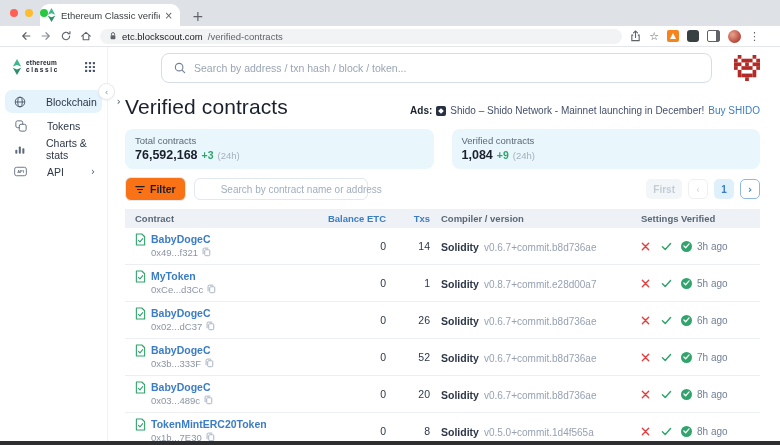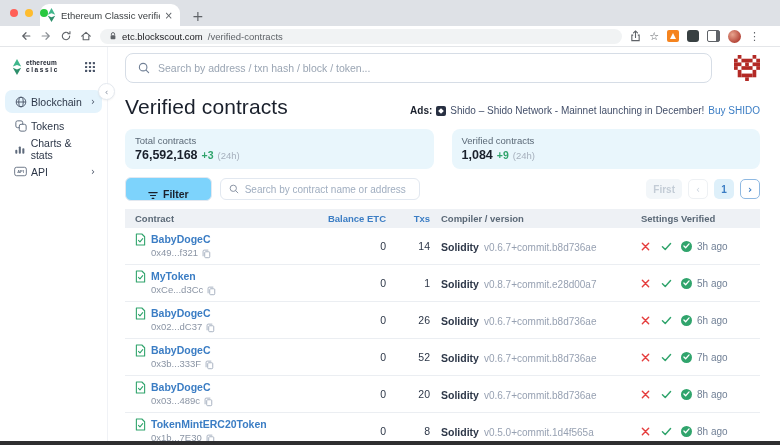--- a/index.html
+++ b/index.html
@@ -42,31 +42,31 @@
            padding-top:12px;position:relative;}
   .logo-row{display:flex;align-items:center;justify-content:space-between;padding:0 12px 0 12px;}
   .logo-lockup{display:flex;align-items:center;gap:4px;}
   .logo-text{line-height:1.05;}
   .logo-l1{font-size:6.5px;color:#1a202c;font-weight:700;letter-spacing:.2px;}
   .logo-l2{font-size:6.5px;color:#1a202c;font-weight:700;letter-spacing:1.6px;}
   .collapse-btn{position:absolute;right:-8px;top:36px;width:15px;height:15px;border-radius:50%;
                 background:#fff;border:1px solid #e4e9ef;display:flex;align-items:center;
                 justify-content:center;font-size:9px;color:#8a94a4;box-shadow:0 1px 2px rgba(0,0,0,.05);}
   .nav{margin-top:15px;}
-  .nav-item{height:21px;display:flex;align-items:center;gap:4px;margin:2px 5px;border-radius:7px;
+  .nav-item{height:21px;display:flex;align-items:center;gap:20px;margin:2px 5px;border-radius:7px;
             padding:0 7px 0 9px;font-size:10.5px;color:#2d3748;font-weight:500;cursor:default;}
   .nav-item.active{background:#e4f3fc;height:23px;}
   .nav-chevron{margin-left:auto;font-size:10px;color:#4a5568;}
   .nav-ic{width:13px;display:flex;justify-content:center;}
 
   
   .main{flex:1;min-width:0;box-sizing:border-box;padding:6px 20px 0 17px;}
   .search-row{display:flex;align-items:center;gap:22px;}
   .search-pill{flex:1;height:30px;border:1px solid #d6dde6;border-radius:8px;display:flex;
-               align-items:center;gap:8px;padding:0 12px;box-sizing:border-box;}
+               align-items:center;gap:8px;padding:0 12px;box-sizing:border-box;margin-left:36px;}
   .search-pill .ph{font-size:10.5px;color:#9aa5b3;}
   .identicon{width:26px;height:26px;flex:0 0 auto;}
 
   .title-row{display:flex;align-items:flex-end;justify-content:space-between;margin-top:12px;}
   .page-title{font-size:21px;font-weight:500;color:#1a202c;letter-spacing:.1px;}
   .ads{display:flex;align-items:center;gap:4px;font-size:10px;color:#44506a;padding-bottom:3px;}
   .ads-label{font-weight:700;color:#1a202c;}
   .ads-logo{width:10px;height:10px;border-radius:2px;background:#283042;position:relative;flex:0 0 auto;}
   .ads-logo:after{content:"";position:absolute;left:3px;top:3px;width:4px;height:4px;background:#fff;
                   transform:rotate(45deg);}
@@ -74,24 +74,24 @@
 
   .stats-row{display:flex;gap:18px;margin-top:10px;}
   .stat-card{flex:1;background:#e9f6fc;border-radius:8px;padding:6px 10px 7px;box-sizing:border-box;}
   .stat-label{font-size:9.5px;color:#5a6876;}
   .stat-line{margin-top:2px;display:flex;align-items:baseline;gap:4px;}
   .stat-value{font-size:12.5px;font-weight:700;color:#1a202c;}
   .stat-delta{font-size:10.5px;font-weight:700;color:#30a46c;}
   .stat-window{font-size:9.5px;color:#a6b0bd;}
 
   .filter-row{display:flex;align-items:center;gap:8px;margin-top:8px;}
-  .filter-btn{height:22px;border:1px solid #e2e8f0;border-radius:6px;display:flex;align-items:flex-end;
-              gap:5px;padding:0 22px;font-size:10.5px;font-weight:700;color:#1a202c;background:#7dd3fc;}
-  .mini-search{width:200px;height:22px;border:1px solid #e2e8f0;border-radius:6px;display:flex;
-               align-items:center;gap:6px;padding:0 8px;box-sizing:border-box;}
+  .filter-btn{height:22px;border:1px solid #e2e8f0;border-radius:6px;display:flex;align-items:center;
+              gap:5px;padding:0 9px;font-size:10.5px;font-weight:700;color:#1a202c;background:#f97316;}
+  .mini-search{width:174px;height:22px;border:1px solid #e2e8f0;border-radius:6px;display:flex;
+               align-items:center;gap:18px;padding:0 8px;box-sizing:border-box;}
   .mini-search .ph{font-size:10px;color:#a0aec0;white-space:nowrap;}
   .pager{margin-left:auto;display:flex;align-items:center;gap:6px;}
   .pg{height:20px;min-width:20px;border-radius:5px;display:flex;align-items:center;
       justify-content:center;font-size:10px;box-sizing:border-box;}
   .pg-first{padding:0 7px;background:#f2f6f9;color:#c3ccd6;font-weight:600;}
   .pg-prev{border:1px solid #eef1f4;color:#ccd4de;}
   .pg-page{background:#def0fa;color:#3b7dc4;font-weight:700;}
   .pg-next{border:1px solid #8fb9e2;color:#3b7dc4;font-weight:700;}
 
   
@@ -102,21 +102,21 @@
   .col-contract{flex:1;min-width:0;}
   .col-balance{width:70px;text-align:right;}
   .col-txs{width:44px;text-align:right;}
   .col-compiler{width:200px;padding-left:11px;box-sizing:border-box;}
   .col-settings{width:48px;padding-left:11px;box-sizing:border-box;}
   .col-verified{width:72px;padding-left:3px;box-sizing:border-box;}
   .th-blue{color:#3b7dc4;font-weight:600;}
   .cname-line{display:flex;align-items:center;gap:5px;line-height:13px;}
   .cname{font-size:10.5px;font-weight:600;color:#3b7dc4;white-space:nowrap;overflow:hidden;
          text-overflow:ellipsis;text-decoration:none;}
-  .caddr-line{display:flex;align-items:flex-end;gap:4px;padding-left:16px;line-height:12px;margin-top:1px;}
+  .caddr-line{display:flex;align-items:flex-start;gap:4px;padding-left:16px;line-height:12px;margin-top:1px;}
   .caddr{font-size:9.5px;color:#8a94a4;}
   .num{font-size:10.5px;color:#2d3748;}
   .lang{font-size:10.5px;font-weight:700;color:#2d3748;}
   .ver{font-size:10px;color:#97a1b2;margin-left:5px;}
   .settings-cell{display:flex;align-items:center;gap:11px;}
   .verified-cell{display:flex;align-items:center;gap:5px;}
   .vbadge{width:11px;height:11px;border-radius:50%;background:#30a46c;display:flex;
           align-items:center;justify-content:center;flex:0 0 auto;}
   .ago{font-size:10px;color:#718096;}
 

